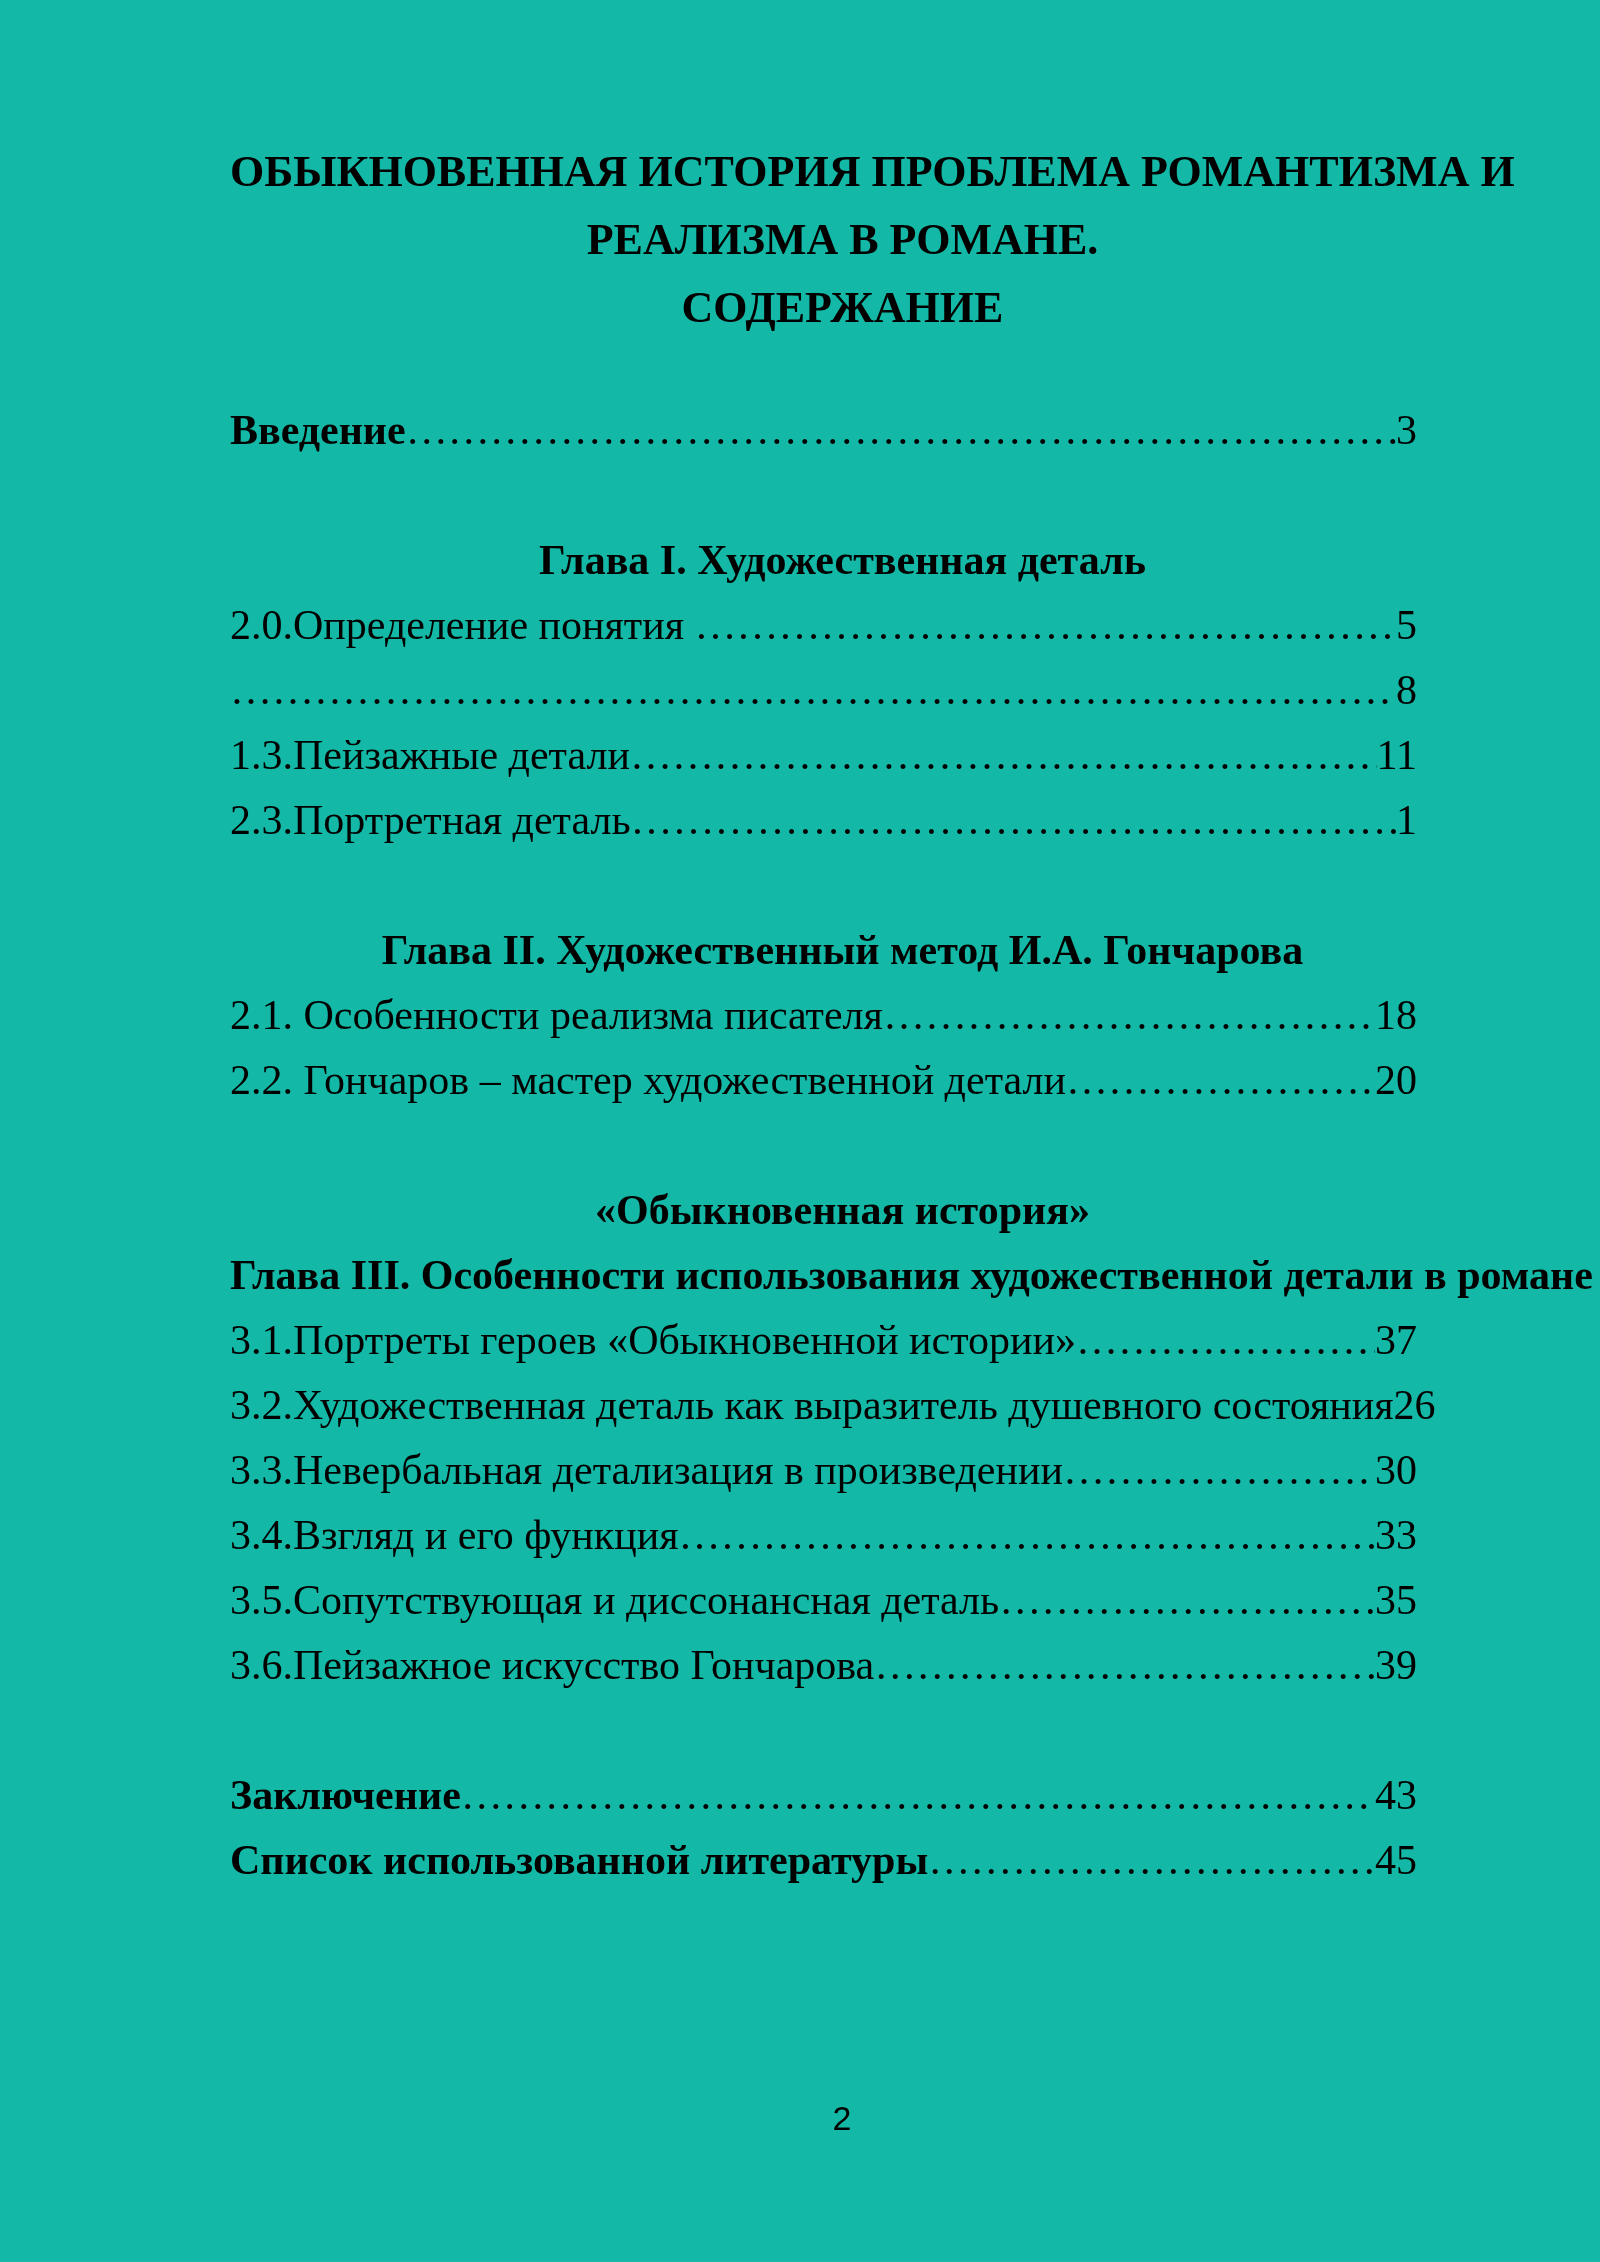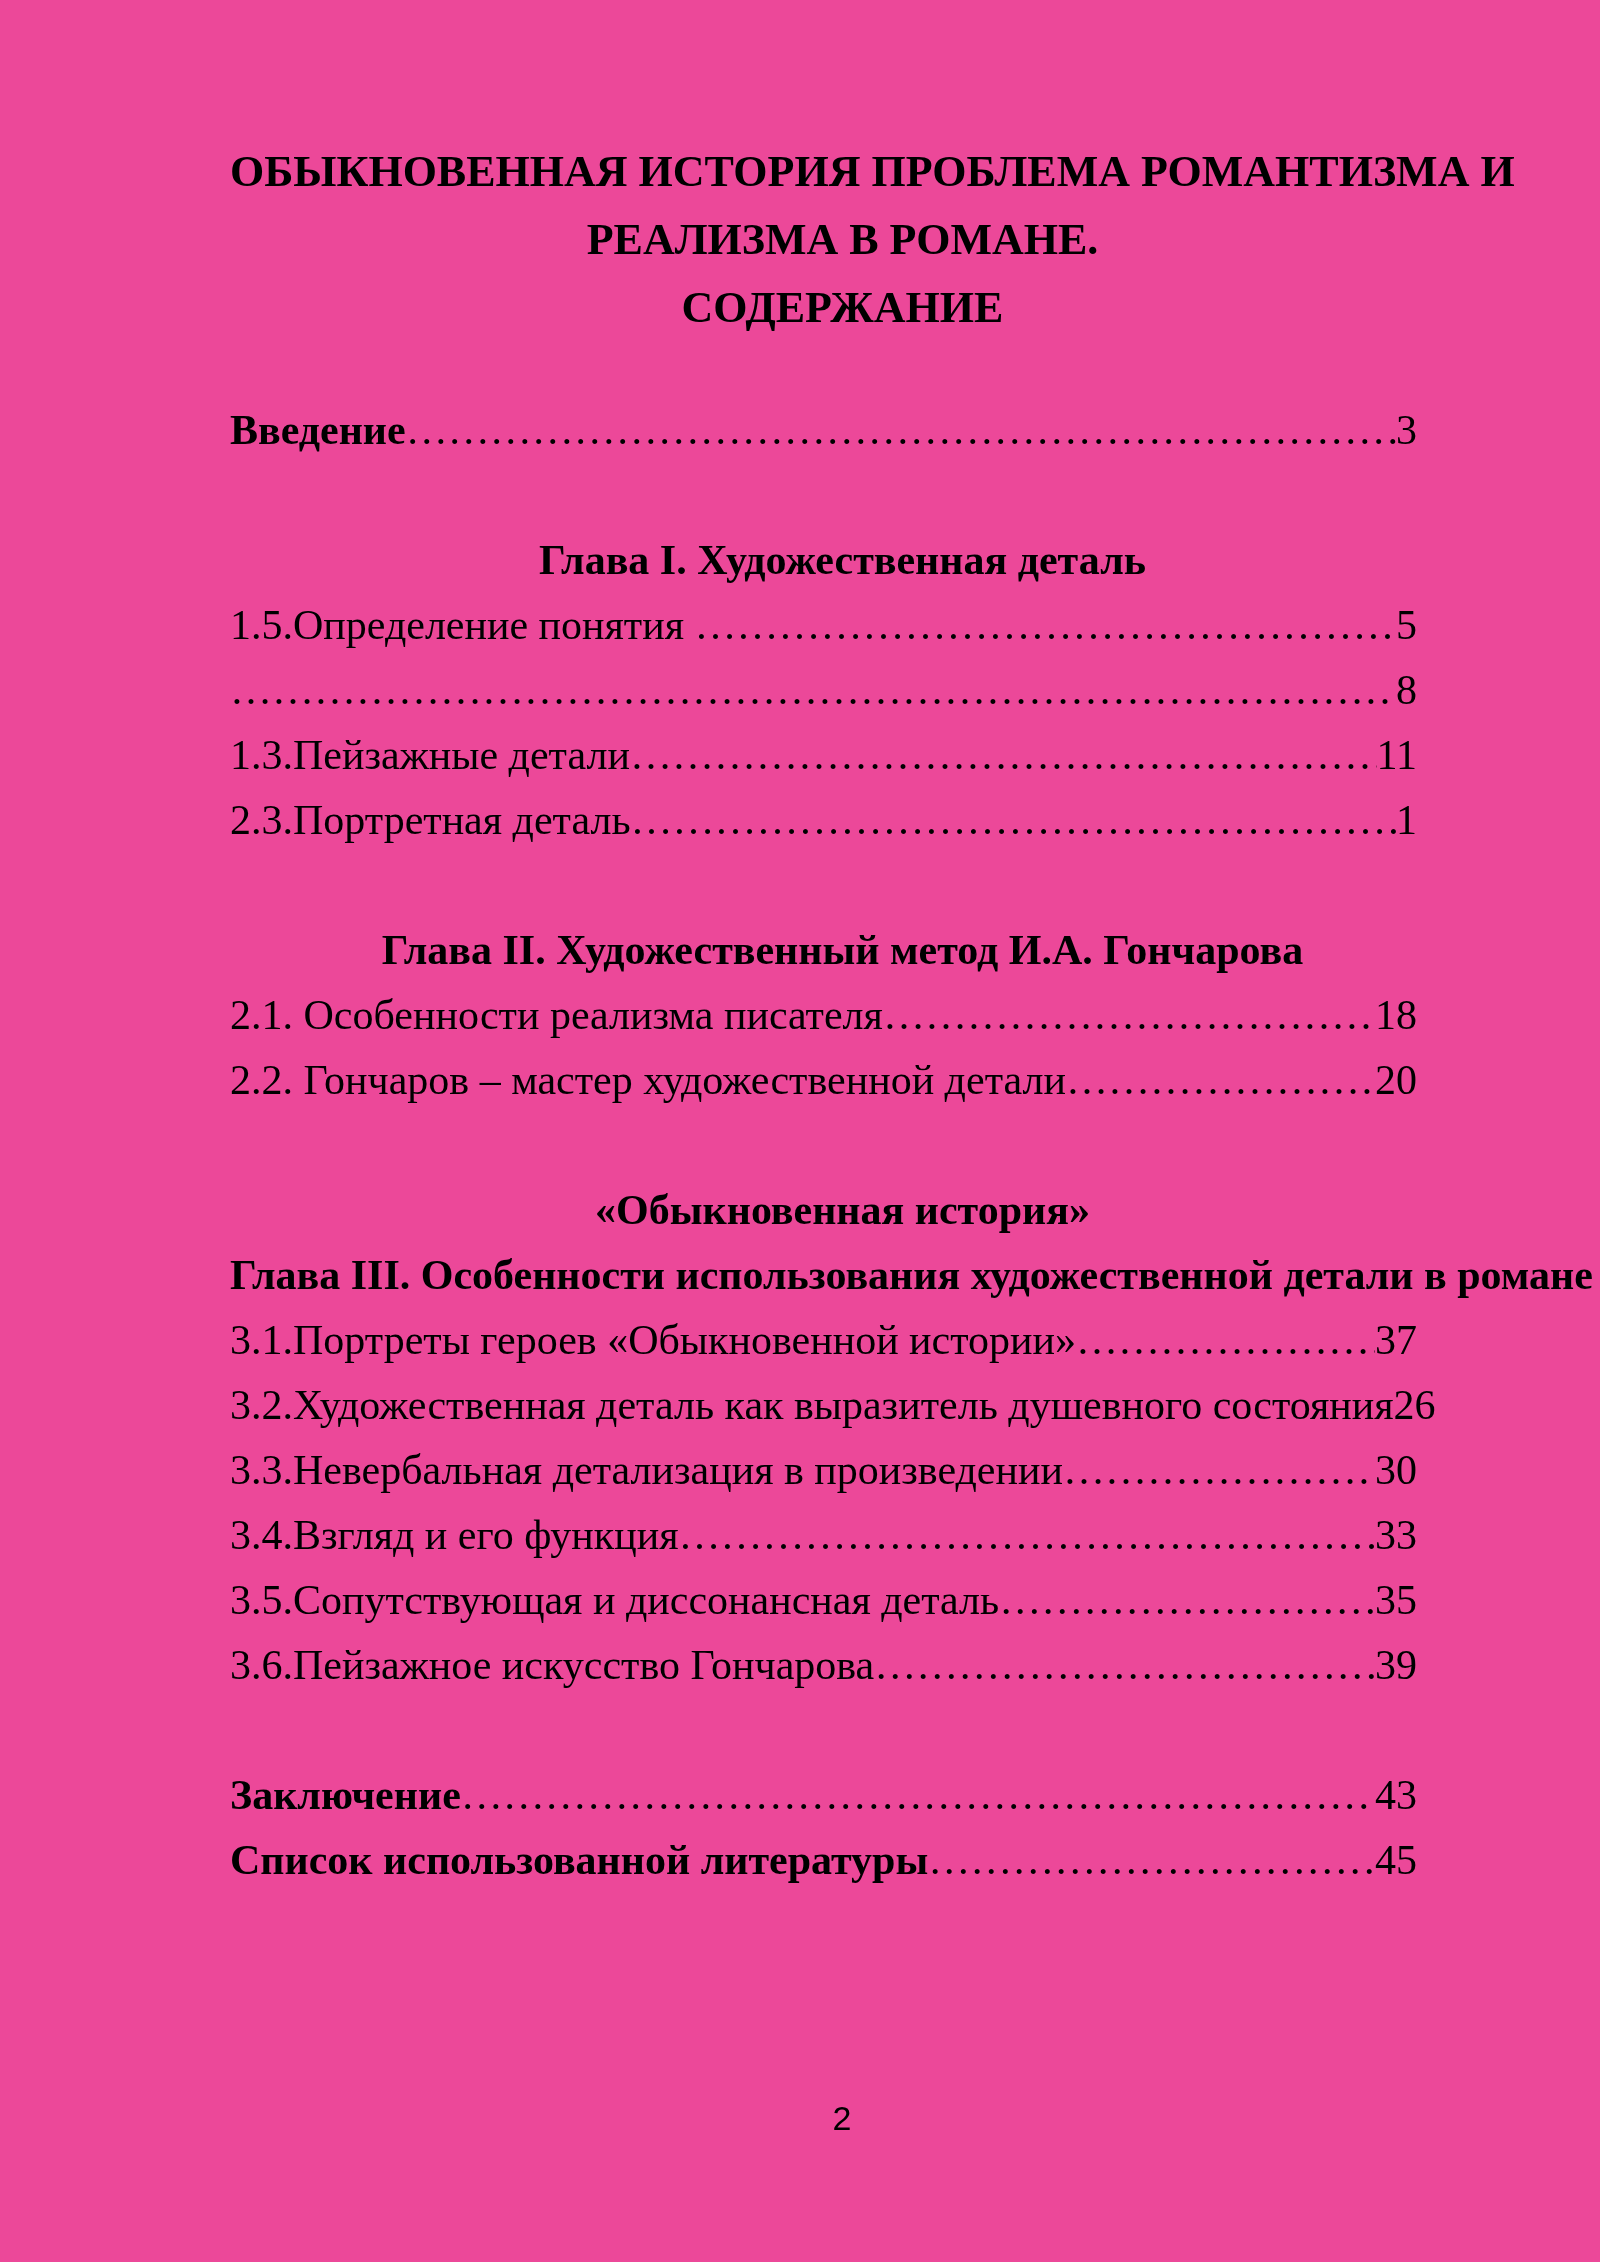--- a/index.html
+++ b/index.html
@@ -4,21 +4,21 @@
 <style>
   html, body {
     margin: 0;
     padding: 0;
     background: #ffffff;
   }
   .page {
     position: relative;
     width: 1600px;
     height: 2262px;
-    background: #ec4899;
+    background: #14b8a6;
     color: #000000;
     font-family: "Liberation Serif", "DejaVu Serif", serif;
     font-size: 42px;
     overflow: hidden;
   }
   .content {
     margin-left: 230px;
     margin-right: 145px; 
   }
   .title-block {
@@ -86,21 +86,21 @@
 
       <div class="toc-row toc-intro">
         <span class="toc-label bold">Введение</span>
         <span class="toc-leader">……………………………………………………………………………………………………………………………………………………………………………………………………………………</span>
         <span class="toc-page">3</span>
       </div>
 
       <div class="toc-section">
         <div class="chapter-heading">Глава I. Художественная деталь</div>
         <div class="toc-row">
-          <span class="toc-label">1.5.Определение понятия </span>
+          <span class="toc-label">2.0.Определение понятия </span>
           <span class="toc-leader">……………………………………………………………………………………………………………………………………………………………………………………………………………………</span>
           <span class="toc-page">5</span>
         </div>
         <div class="toc-row">
           <span class="toc-leader">……………………………………………………………………………………………………………………………………………………………………………………………………………………</span>
           <span class="toc-page">8</span>
         </div>
         <div class="toc-row">
           <span class="toc-label">1.3.Пейзажные детали</span>
           <span class="toc-leader">……………………………………………………………………………………………………………………………………………………………………………………………………………………</span>

